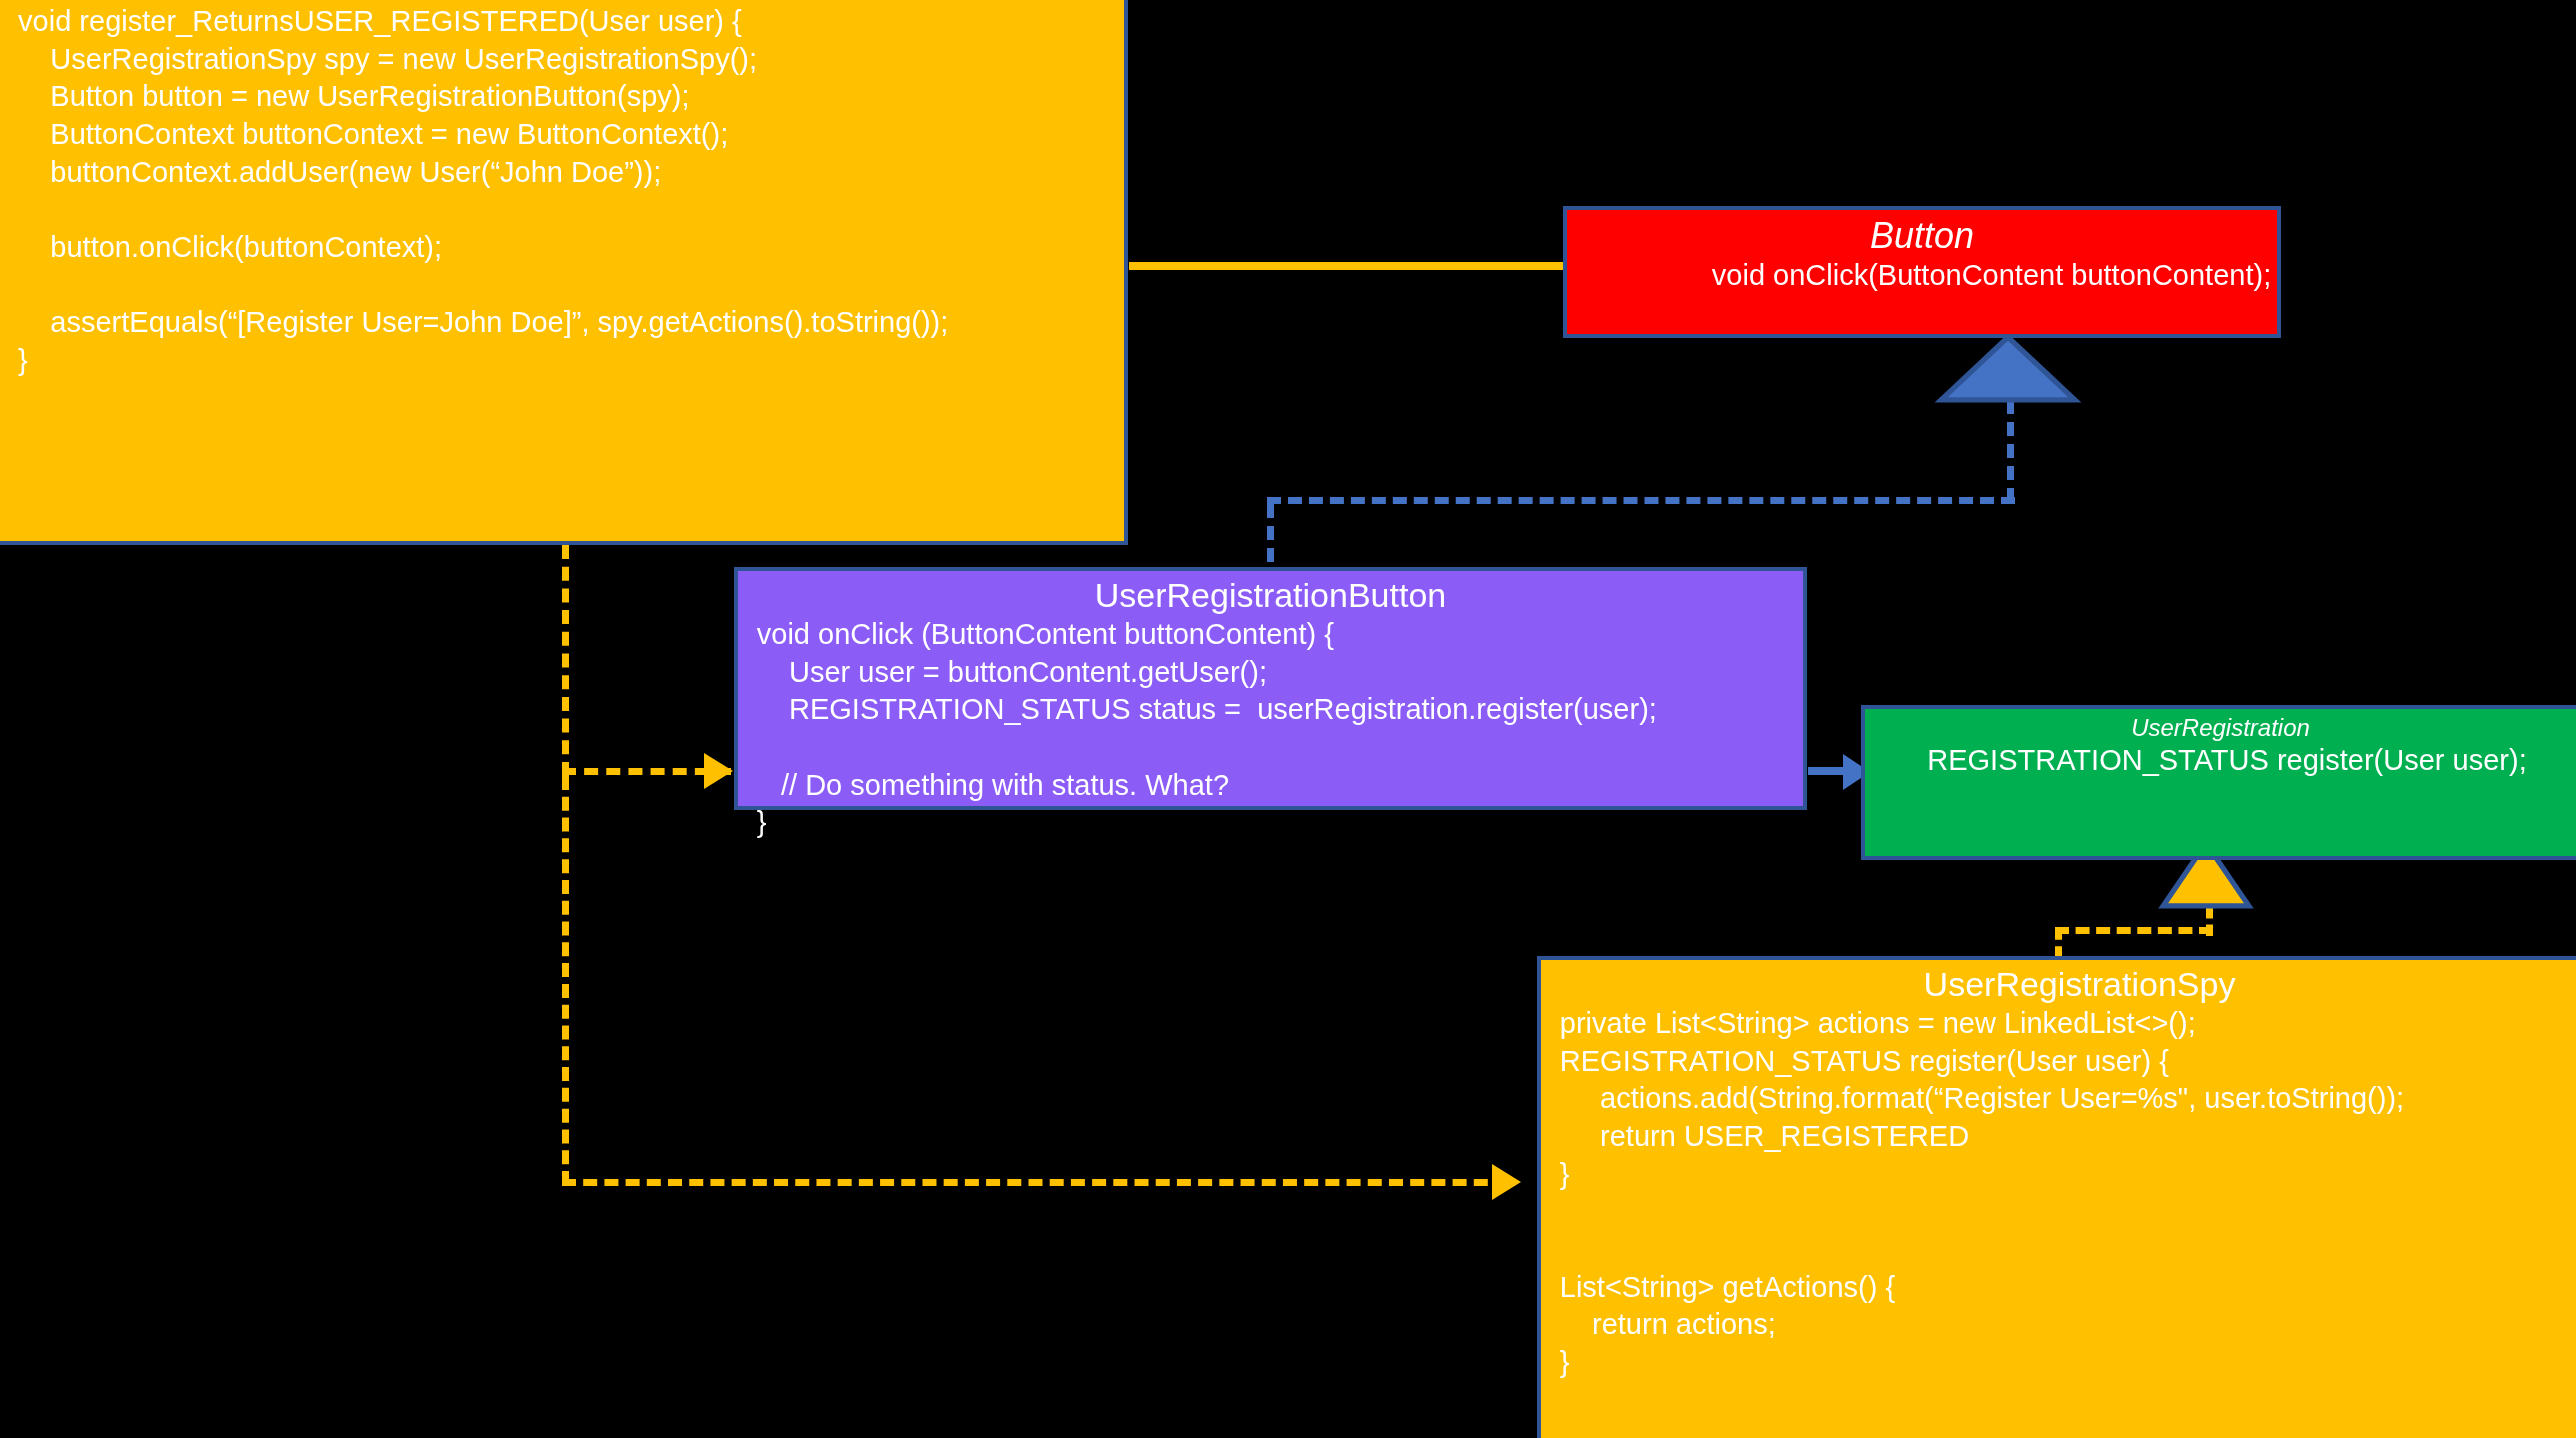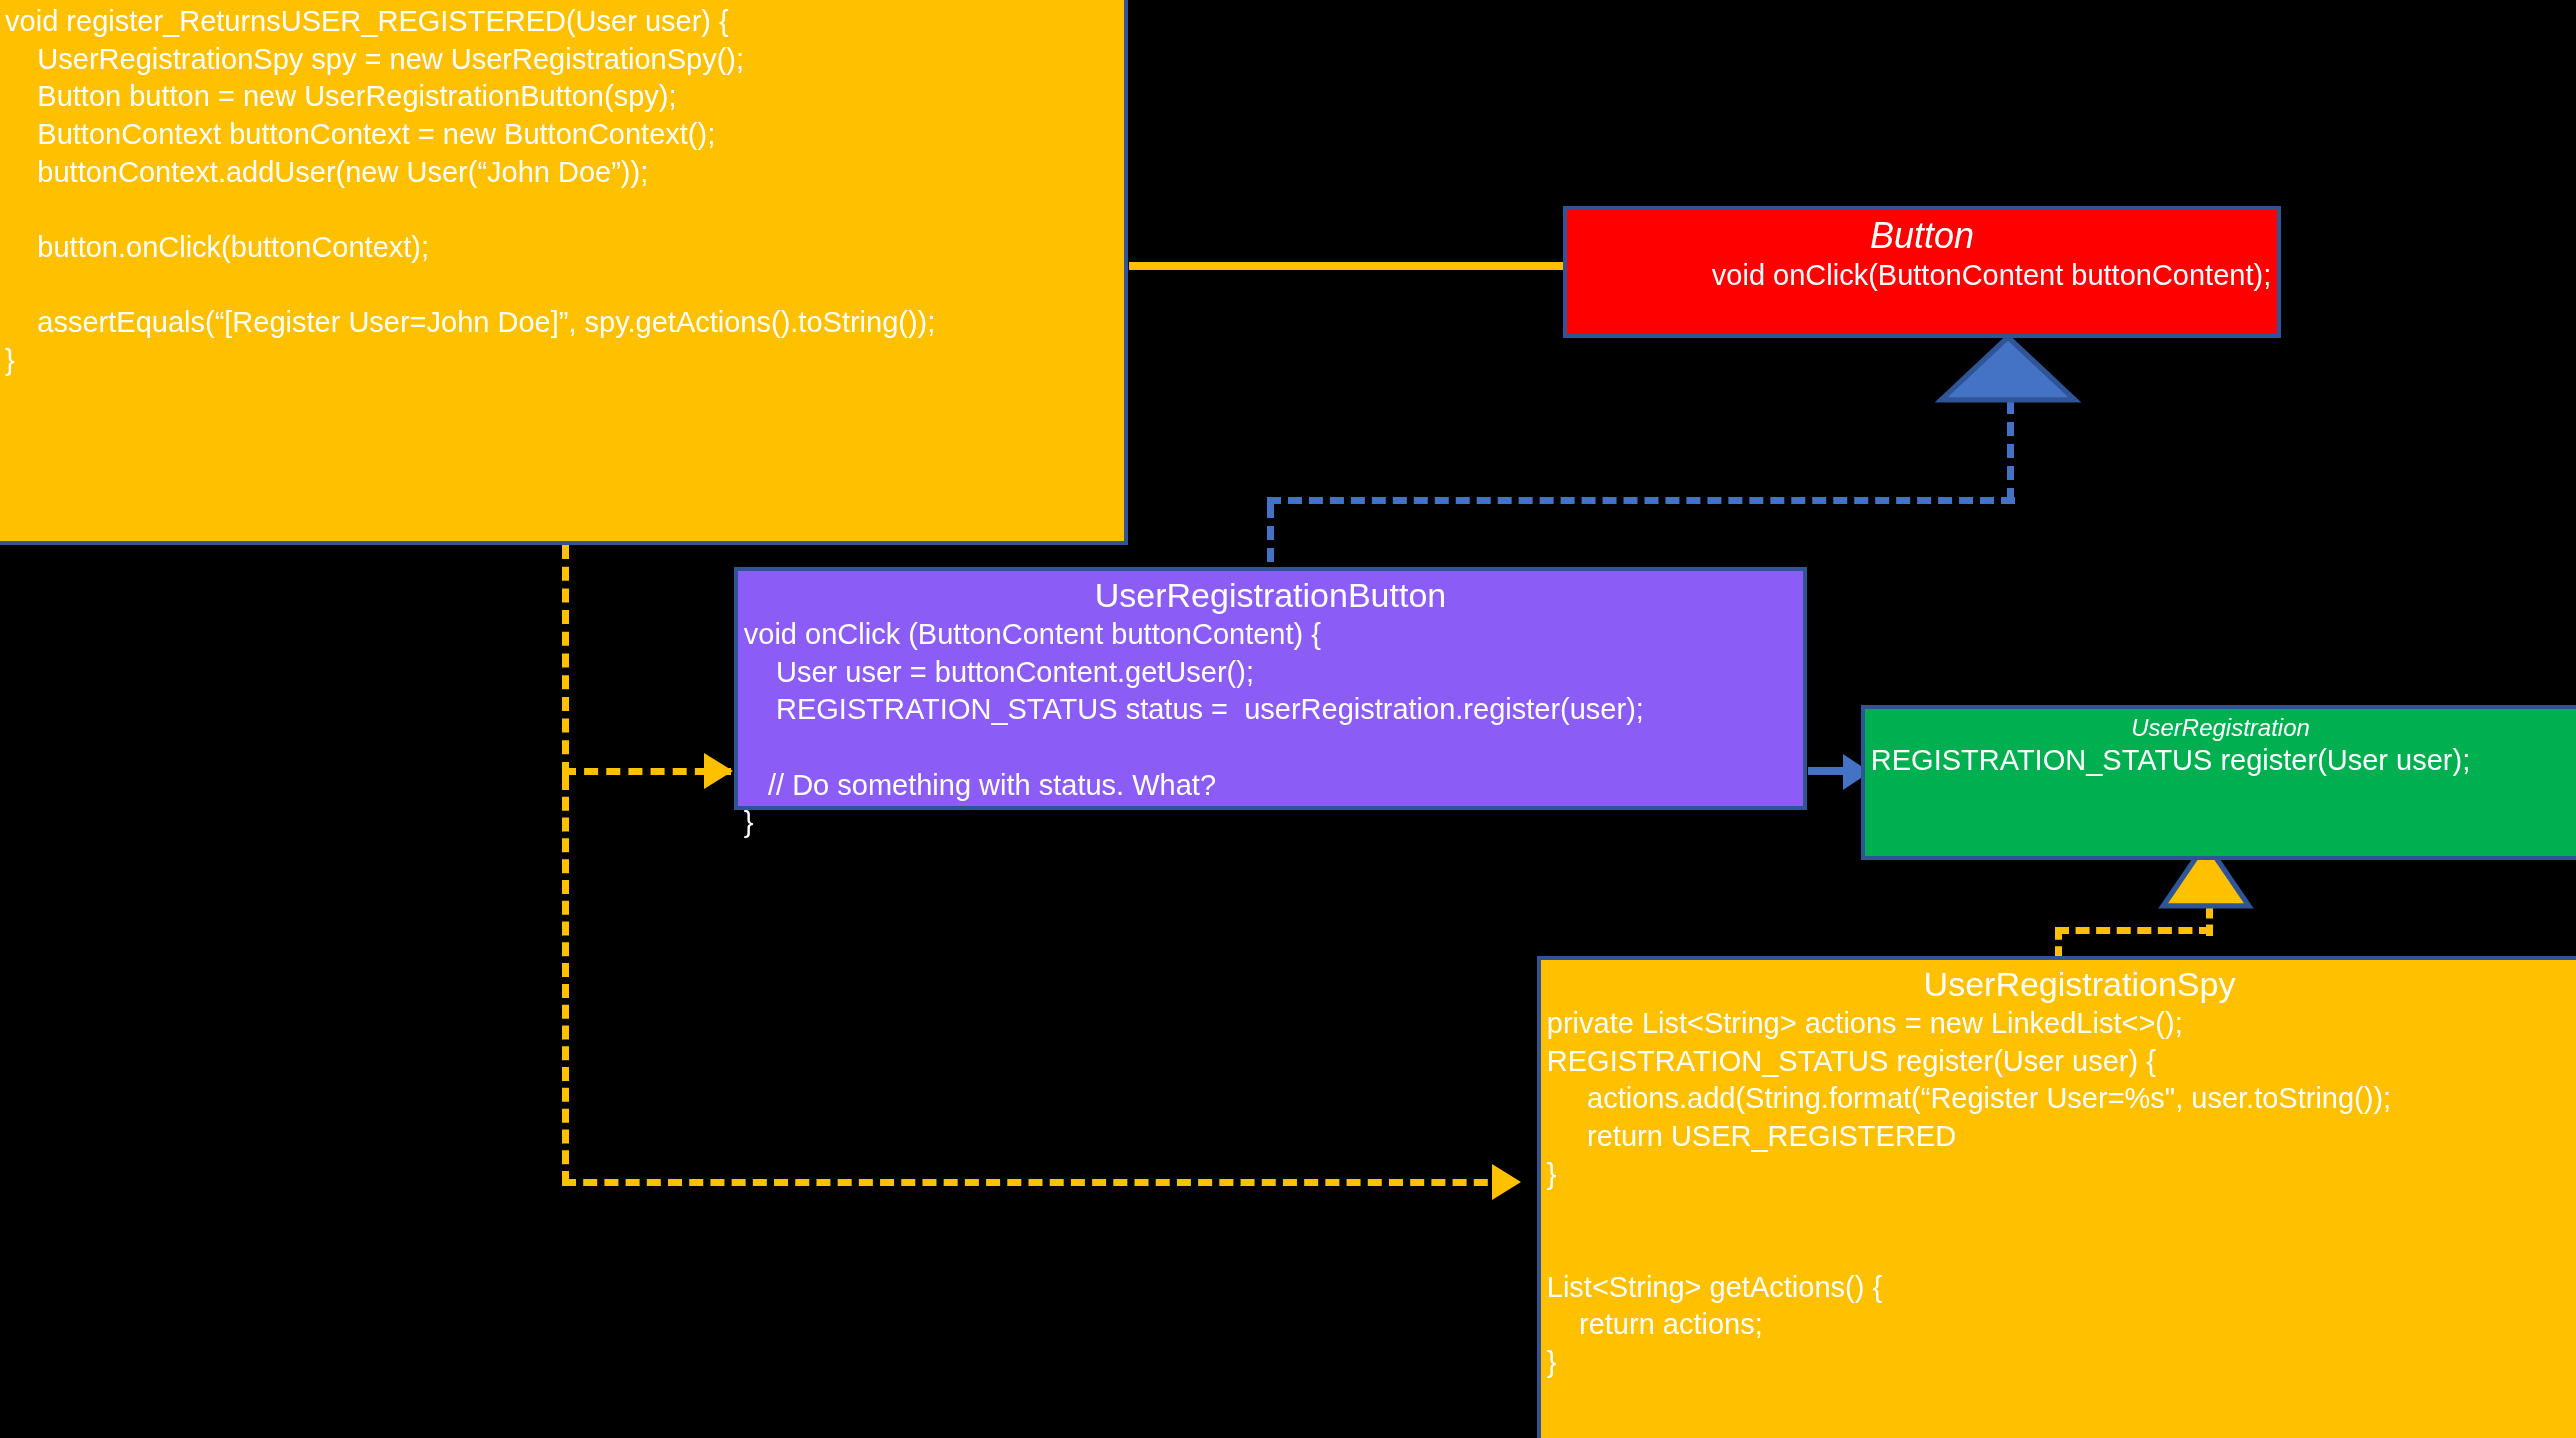--- a/index.html
+++ b/index.html
@@ -29,32 +29,33 @@
     font-size: 34px;
     line-height: 1.22;
     white-space: nowrap;
   }
   .uml-title.abstract { font-style: italic; }
   .uml-body {
     font-size: 29px;
     line-height: 1.30;
     white-space: pre;
     text-align: left;
+    margin-left: 13px;
   }
 
   #box-test          { left: -4.7px;   top: -4.7px;    width: 1133px; height: 550px;  background: #FFC000; }
   #box-button        { left: 1563px; top: 206px;   width: 718px; height: 132px;  background: #FF0000; }
   #box-urbutton      { left: 734px; top: 567px;  width: 1073px; height: 243px;  background: #8b5cf6; }
   #box-urinterface   { left: 1861px; top: 705px;  width: 719px; height: 155px;  background: #00B050; }
   #box-spy           { left: 1537px; top: 956px;  width: 1044px; height: 487px;  background: #FFC000; }
 
   #box-button .uml-title      { font-size: 36px; }
   #box-button .uml-body       { text-align: right; }
   #box-urinterface .uml-title { font-size: 24px; }
-  #box-urinterface .uml-body  { text-align: left; }
+  #box-urinterface .uml-body  { text-align: center; }
   #box-spy .uml-title         { padding-left: 41px; }
 
   
   .conn { position: absolute; }
 
   
   .seg-y-solid { background: #FFC000; }
   #assoc-test-button-line {
     left: 1129px; top: 262px; width: 520px; height: 7.6px;
   }

